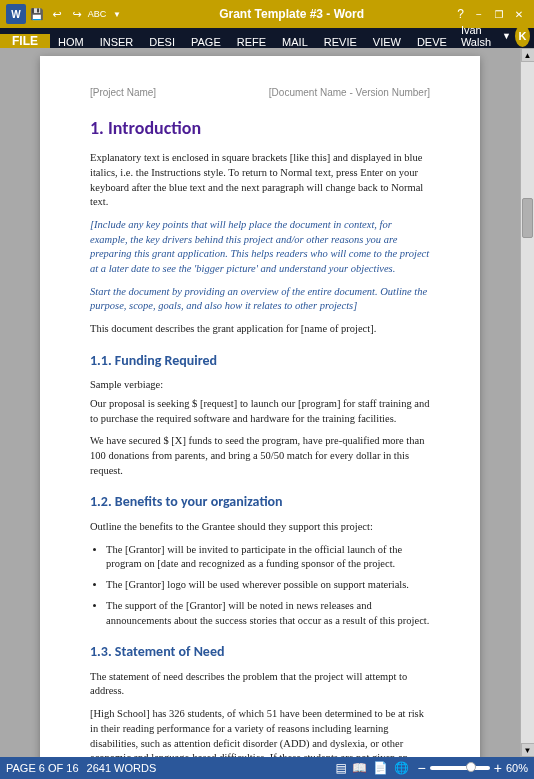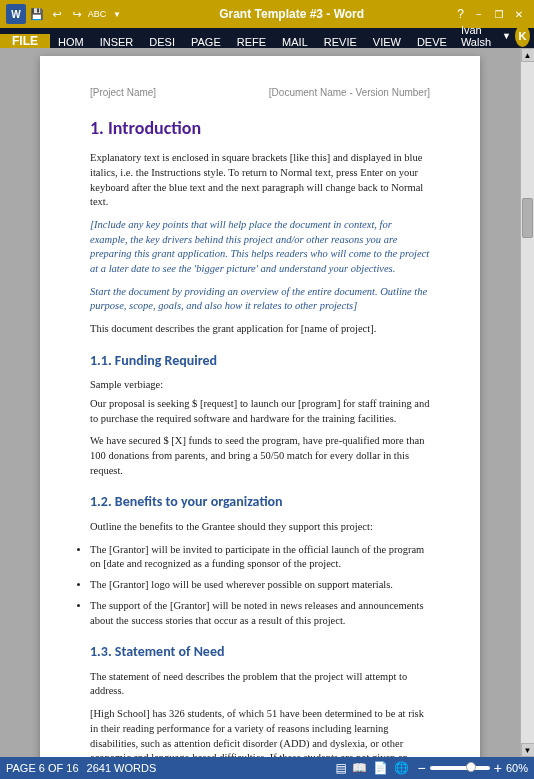--- a/index.html
+++ b/index.html
@@ -157,21 +157,21 @@
       color: #2b579a;
       margin-top: 14px;
       margin-bottom: 8px;
       font-family: 'Calibri', Arial, sans-serif;
     }
 
     .doc-para { margin-bottom: 8px; font-size: 10.5px; color: #222; }
     .doc-para-italic { margin-bottom: 8px; font-size: 10.5px; color: #2b579a; font-style: italic; }
     .doc-para-normal { margin-bottom: 8px; font-size: 10.5px; color: #222; }
     .sample-label { font-size: 10.5px; color: #222; margin-bottom: 4px; }
-    .bullet-list { margin-bottom: 8px; }
+    .bullet-list { margin-left: 16px; margin-bottom: 8px; }
     .bullet-item { font-size: 10.5px; color: #222; margin-bottom: 6px; list-style-type: disc; }
 
     
     .status-bar {
       background: #2b579a;
       height: 22px;
       display: flex;
       align-items: center;
       padding: 6px 6px;
       gap: 8px;

